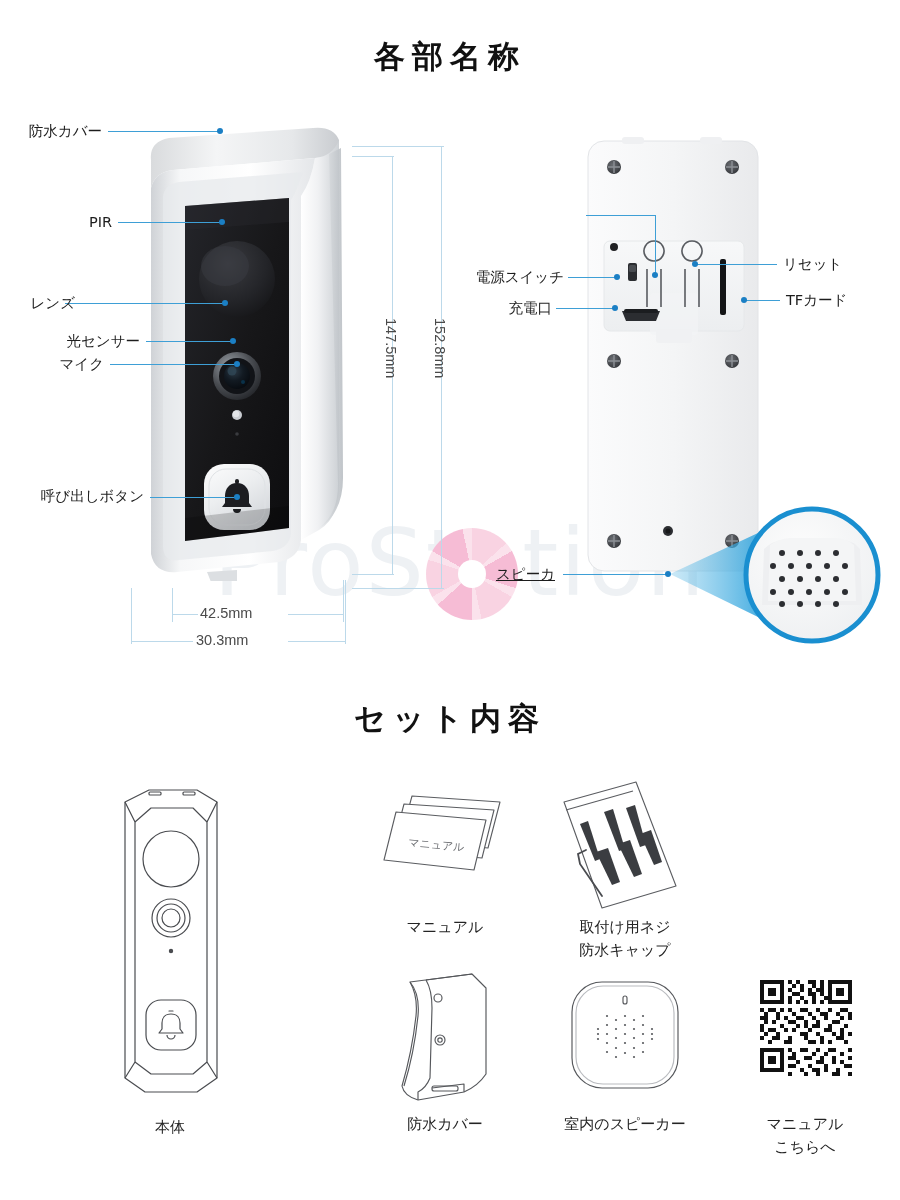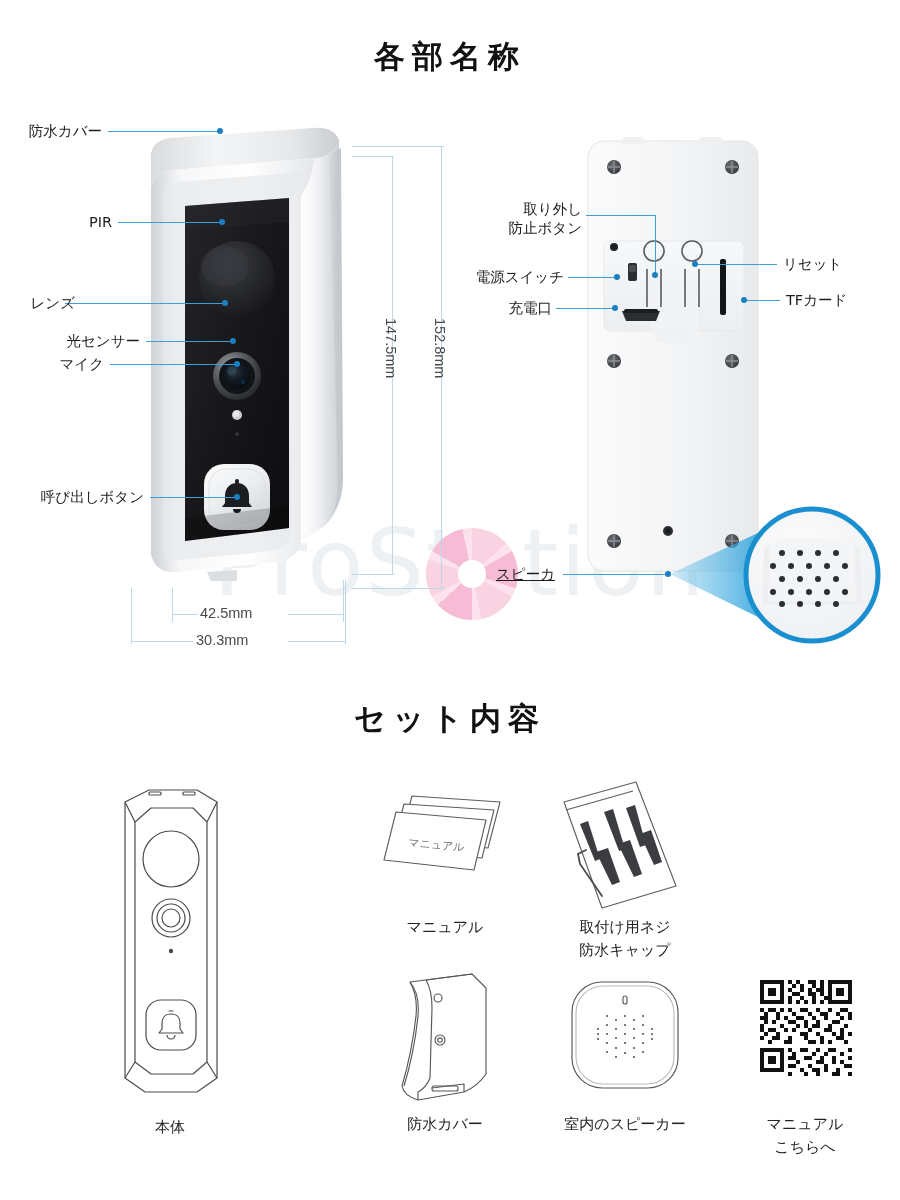--- a/index.html
+++ b/index.html
@@ -212,21 +212,21 @@
   <div class="lead" style="left:146px;top:341px;width:88px;"></div>
   <div class="dot" style="left:230px;top:338px;"></div>
   <div class="lbl r" style="left:0px;top:332px;width:140px;">光センサー</div>
 
   <div class="lead" style="left:110px;top:364px;width:128px;"></div>
   <div class="dot" style="left:234px;top:361px;"></div>
   <div class="lbl r" style="left:0px;top:355px;width:104px;">マイク</div>
 
   <div class="lead" style="left:150px;top:497px;width:88px;"></div>
   <div class="dot" style="left:234px;top:494px;"></div>
-  <div class="lbl r" style="left:0px;top:488px;width:144px;">呼び出しボタン</div>
+  <div class="lbl r" style="left:0px;top:488px;width:144px;font-family:Liberation Mono, monospace;">呼び出しボタン</div>
 
   <div class="dim dim-h" style="left:352px;top:146px;width:92px;"></div>
   <div class="dim dim-h" style="left:352px;top:156px;width:42px;"></div>
   <div class="dim dim-h" style="left:352px;top:574px;width:42px;"></div>
   <div class="dim dim-h" style="left:352px;top:588px;width:92px;"></div>
 
   <div class="dim dim-v" style="left:392px;top:156px;height:418px;"></div>
   <div class="dim-txt rot" style="left:399px;top:318px;">147.5mm</div>
 
   <div class="dim dim-v" style="left:441px;top:146px;height:442px;"></div>
@@ -307,22 +307,20 @@
       <rect x="138" y="126" width="6" height="56" rx="2" fill="#141517"></rect>
 
       <circle cx="86" cy="398" r="5" fill="#2c2e32"></circle>
       <circle cx="86" cy="398" r="2.5" fill="#17181a"></circle>
     </svg>
   </div>
 
   <div class="lead" style="left:586px;top:215px;width:70px;"></div>
   <div class="lead v" style="left:655px;top:215px;height:60px;"></div>
   <div class="dot" style="left:652px;top:272px;"></div>
-  <div class="lbl r" style="left:460px;top:200px;width:122px;">取り外し
-防止ボタン</div>
 
   <div class="lead" style="left:568px;top:277px;width:50px;"></div>
   <div class="dot" style="left:614px;top:274px;"></div>
   <div class="lbl r" style="left:440px;top:268px;width:124px;">電源スイッチ</div>
 
   <div class="lead" style="left:556px;top:308px;width:60px;"></div>
   <div class="dot" style="left:612px;top:305px;"></div>
   <div class="lbl r" style="left:452px;top:299px;width:100px;">充電口</div>
 
   <div class="lead" style="left:695px;top:264px;width:82px;"></div>

